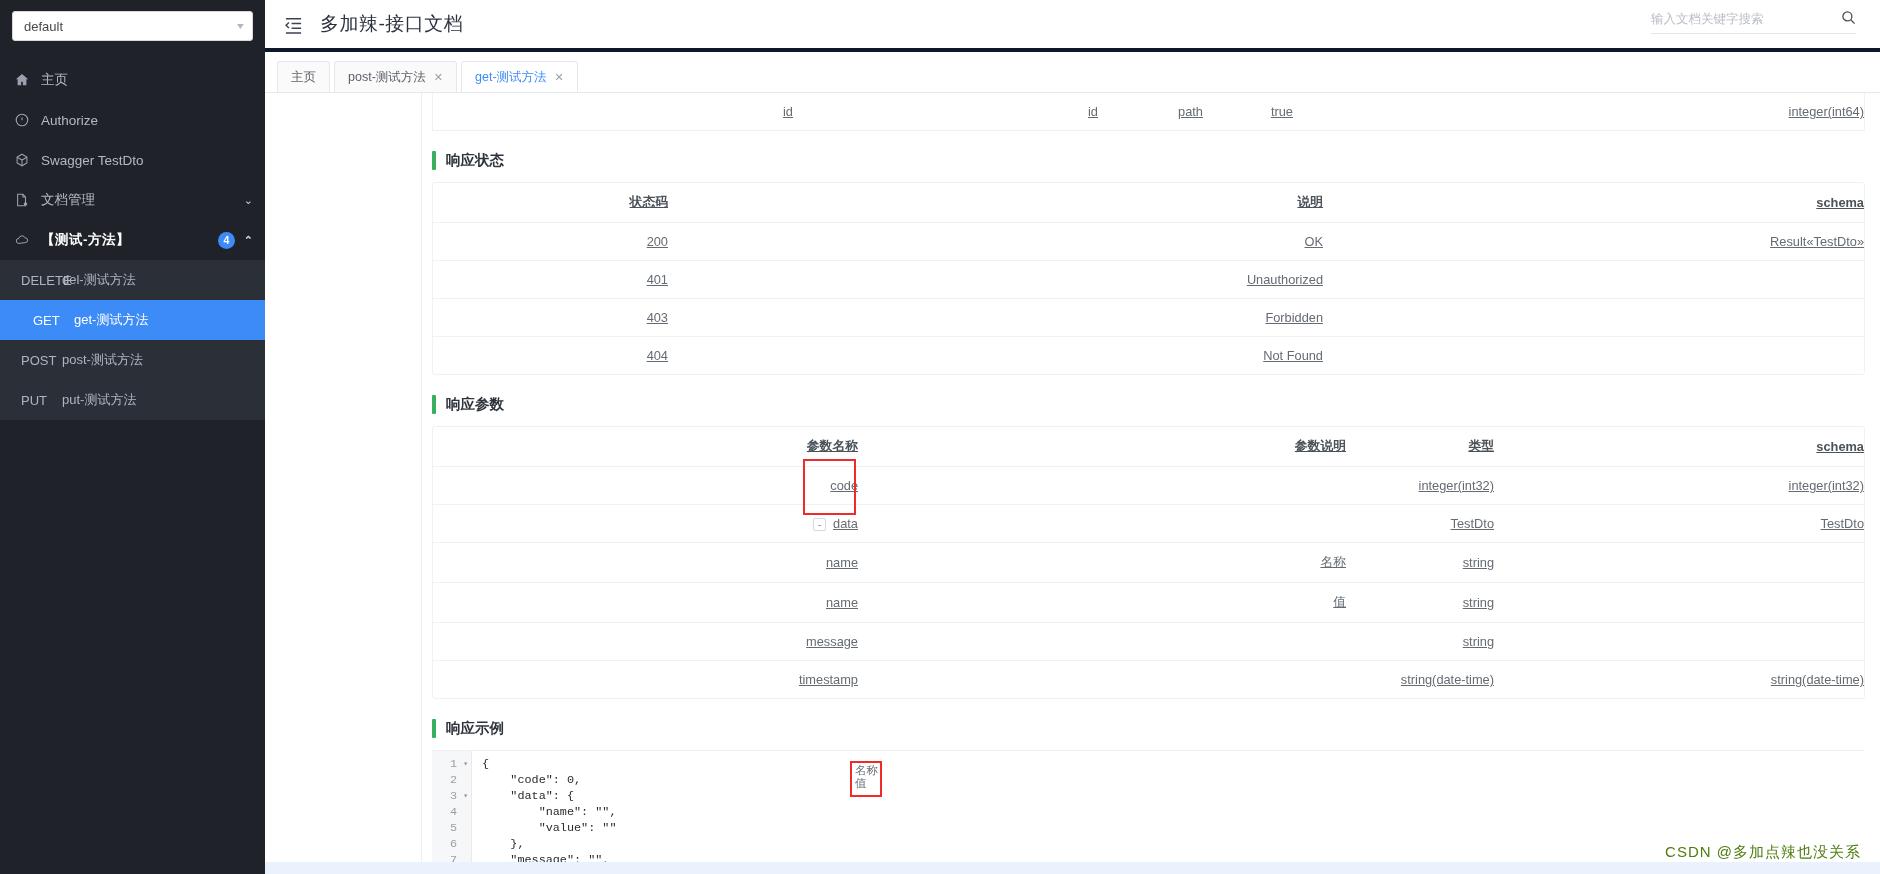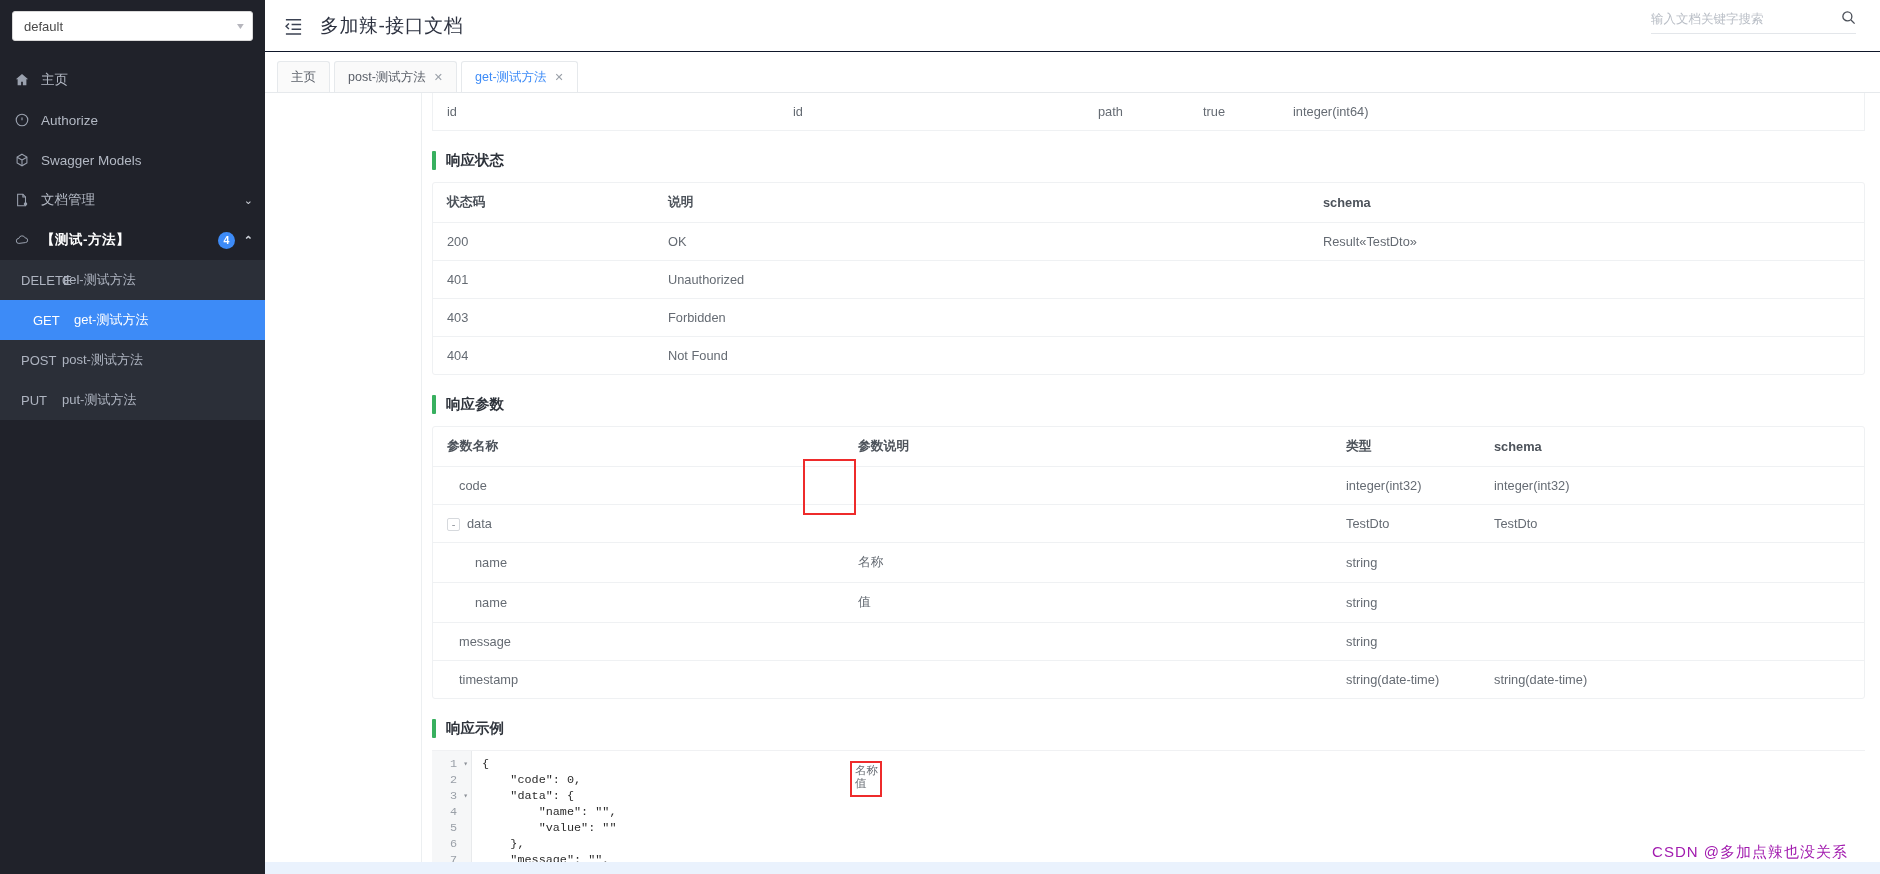--- a/index.html
+++ b/index.html
@@ -56,21 +56,21 @@
   }
   .endpoint.sel { background: #3d8bf7; color: #ffffff; padding-left: 12px; }
   .endpoint .meth { width: 62px; padding-left: 21px; }
   .endpoint .ename { }
   .endpoint.sel .meth { color: #fff; }
 
   
   .main { flex: 1; height: 874px; background: #ffffff; display: flex; flex-direction: column; position: relative; }
   .topbar {
     height: 52px; display: flex; align-items: center;
-    border-bottom: 1px solid #0f172a; background: #fff;
+    border-bottom: 4px solid #0f172a; background: #fff;
     padding-left: 14px; position: relative;
   }
   .burger { width: 28px; height: 28px; display:flex; align-items:center; justify-content:center; color:#3b4252; }
   .apptitle { font-size: 19px; color: #2d3240; margin-left: 13px; letter-spacing: .5px; }
   .searchbox {
     position: absolute; right: 24px; top: 10px; width: 205px;
     border-bottom: 1px solid #e3e6ea;
     display: flex; align-items: center; justify-content: space-between;
     padding-bottom: 5px;
   }
@@ -97,22 +97,22 @@
   .tab .closex { color: #9aa0a8; font-size: 11px; }
   .tab.active .closex { color: #9aa0a8; }
 
   .content { flex: 1; display: flex; overflow: hidden; background: #fff; position: relative; }
   .gutter { width: 157px; min-width: 157px; border-right: 1px solid #eceff1; background: #fff; }
   .doc { flex: 1; padding: 0 5px 0 0; overflow: hidden; position: relative; }
 
   
   .tbl { width: 100%; border-collapse: collapse; font-size: 12.8px; }
   .tbl td, .tbl th {
-    border-bottom: 1px solid #eff1f3; text-align: left; font-weight: normal;
-    color: #656b73; padding: 11px 0 11px 0; vertical-align: middle;
+    border-bottom: 1px solid #eff1f3; text-align: right; font-weight: normal;
+    color: #656b73; padding: 11px 0 11px 0; vertical-align: middle; text-decoration: underline;
   }
   .tbl th { color: #4c525a; font-weight: 600; }
   .tblwrap { border: 1px solid #eff1f3; border-radius: 3px; background: #fff; margin: 0 10px 0 10px; }
   .tblwrap .tbl td:first-child, .tblwrap .tbl th:first-child { padding-left: 14px; }
   .tbl tr:last-child td { border-bottom: none; }
 
   .section-title {
     display: flex; align-items: center; gap: 10px;
     margin: 20px 0 12px 10px;
     font-size: 14.5px; color: #2f343c; font-weight: 600;
@@ -148,22 +148,22 @@
   
   .annot {
     position: absolute; border: 2px solid #ee2b2b; background: transparent;
     z-index: 30; pointer-events: none;
   }
   .annot-text {
     position: absolute; z-index: 31; font-size: 11.5px; color: #6a6f76;
     line-height: 13px; font-family: "Liberation Sans", sans-serif;
   }
   .watermark {
-    position: absolute; right: 32px; bottom: 12px;
-    color: #a21caf; font-size: 15px; letter-spacing: 1px; z-index: 40;
+    position: absolute; right: 19px; bottom: 12px;
+    color: #4d7c0f; font-size: 15px; letter-spacing: 1px; z-index: 40;
   }
   .bottomstrip {
     position: absolute; left: 0; right: 0; bottom: 0; height: 12px; background: #eaf2fd; z-index: 5;
   }
 </style>
 </head>
 <body>
 
 <div class="app">
 
@@ -195,21 +195,21 @@
         <span class="nlabel">Authorize</span>
       </div>
 
       <div class="nav-item">
         <span class="nico">
           <svg width="14" height="14" viewBox="0 0 16 16" fill="none" stroke="currentColor" stroke-width="1.2">
               <path d="M8 1.4l5.6 3.2v6.8L8 14.6 2.4 11.4V4.6z"></path>
               <path d="M8 8l5.6-3.2M8 8v6.6M8 8L2.4 4.8"></path>
             </svg>
         </span>
-        <span class="nlabel">Swagger Models</span>
+        <span class="nlabel">Swagger TestDto</span>
       </div>
 
       <div class="nav-item">
         <span class="nico">
           <svg width="14" height="14" viewBox="0 0 16 16" fill="none" stroke="currentColor" stroke-width="1.2">
               <path d="M3 1.5h6l3 3v10H3z"></path>
               <path d="M9 1.5v3h3"></path>
               <circle cx="12" cy="12.5" r="2" fill="currentColor" stroke="none"></circle>
             </svg>
         </span>

